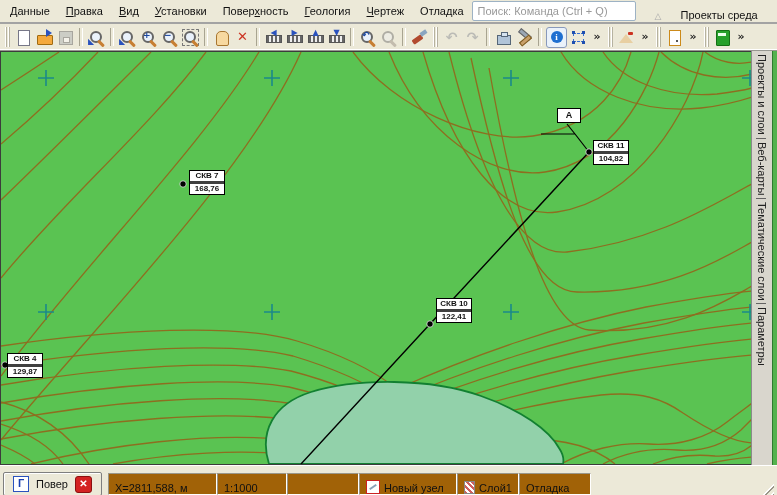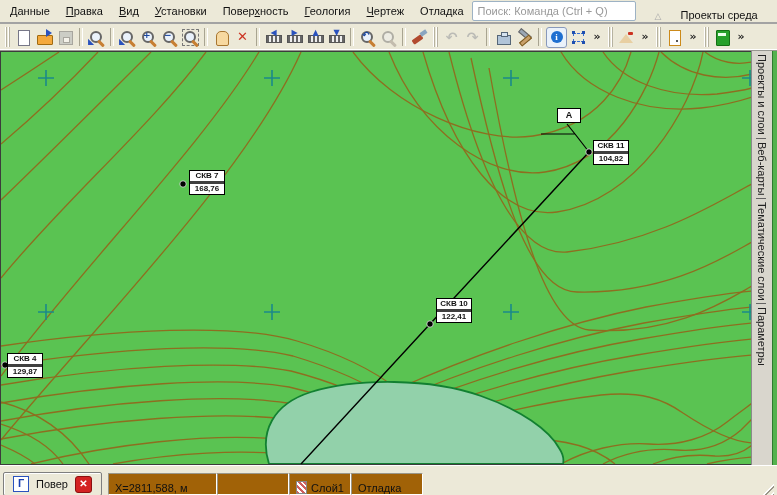--- a/index.html
+++ b/index.html
@@ -327,24 +327,32 @@
     <span class="ptab-icon">Г</span>
     <span>Повер</span>
     <span class="ptab-close">✕</span>
   </div>
   <div style="display:flex">
 
   <div class="cell c-x">
       <i class=""></i>
         <span>X=2811,588, м</span>
     </div>
+      <div class="cell c-s2">
+      <i class=""></i>
+        <span>1:1000</span>
+    </div>
       <div class="cell c-empty">
       <i class=""></i>
         <span></span>
     </div>
+      <div class="cell c-node">
+      <i class="cic node"></i>
+        <span>Новый узел</span>
+    </div>
       <div class="cell c-layer">
       <i class="cic layer"></i>
         <span>Слой1</span>
     </div>
       <div class="cell c-sys">
       <i class=""></i>
         <span>Отладка</span>
     </div>
     </div>
   <div class="grip"></div>

